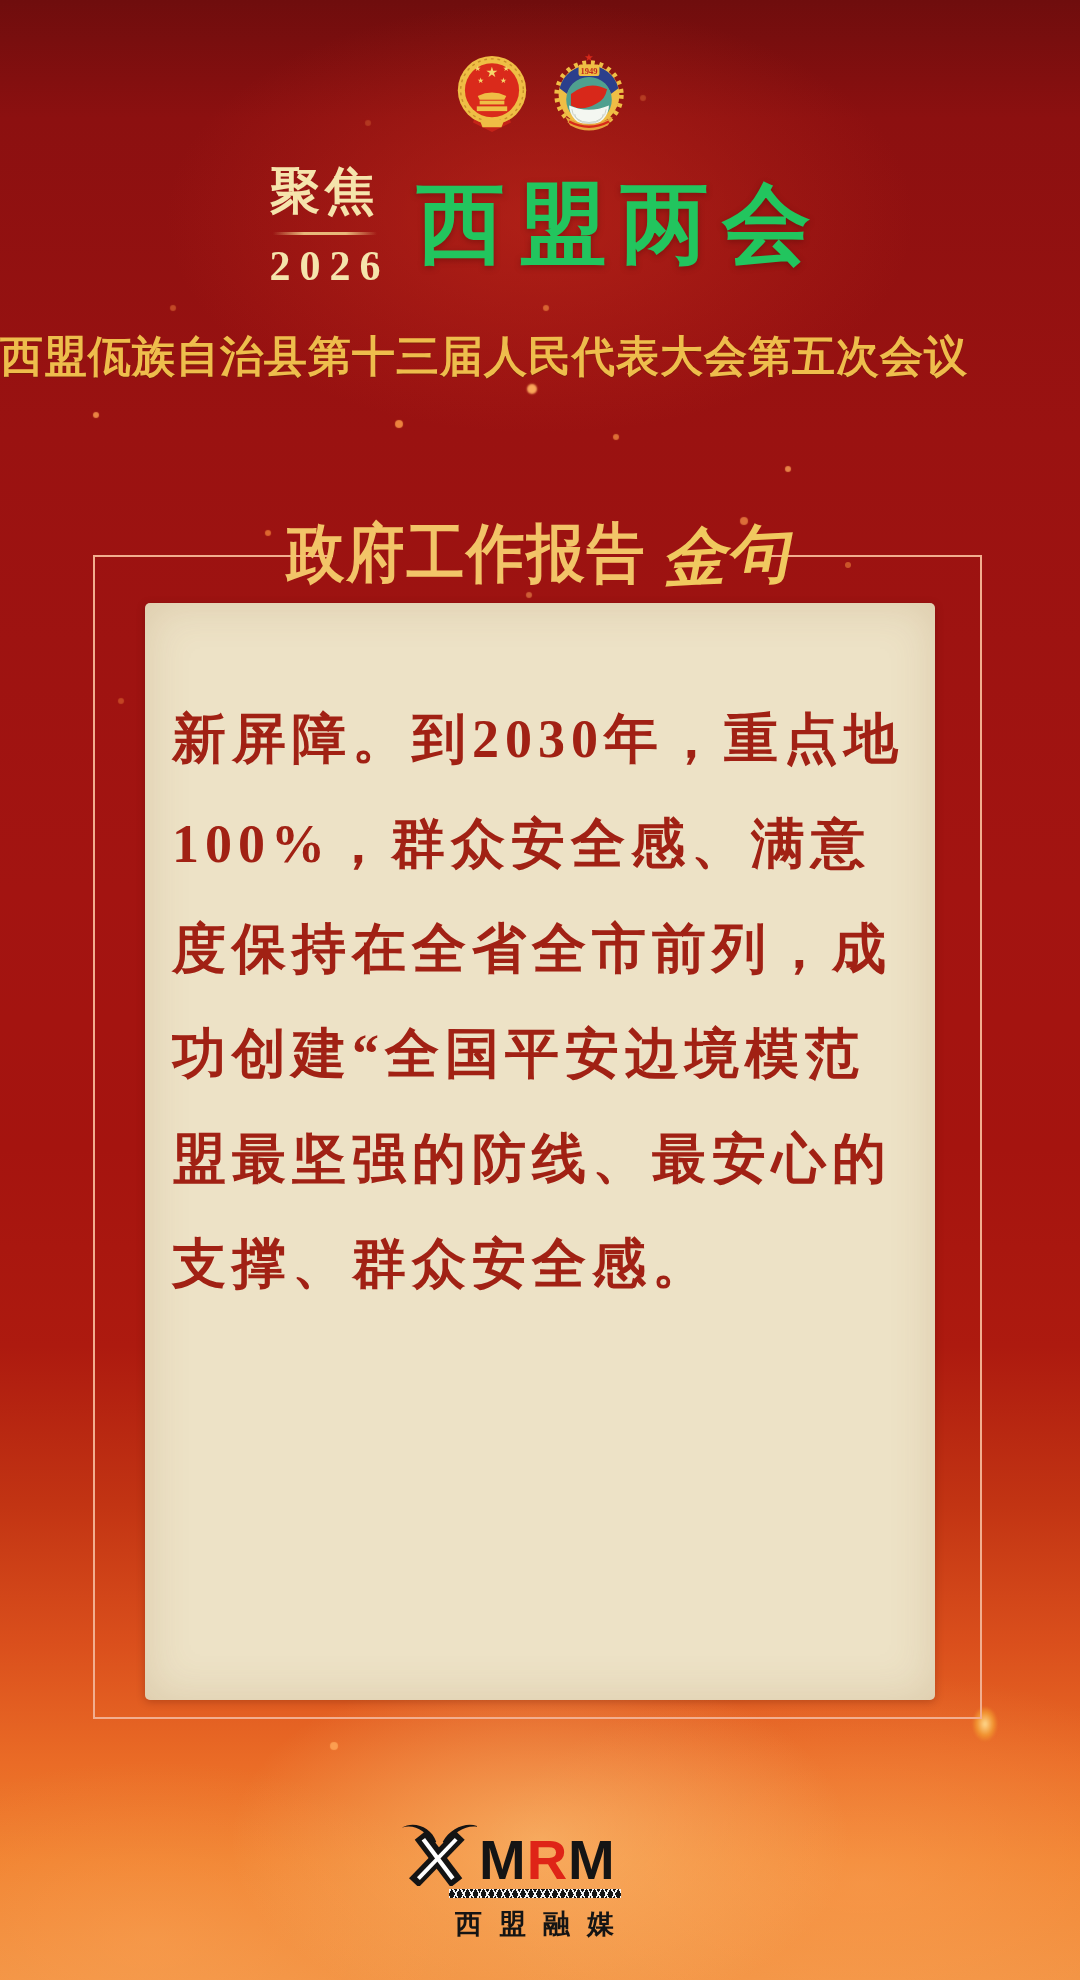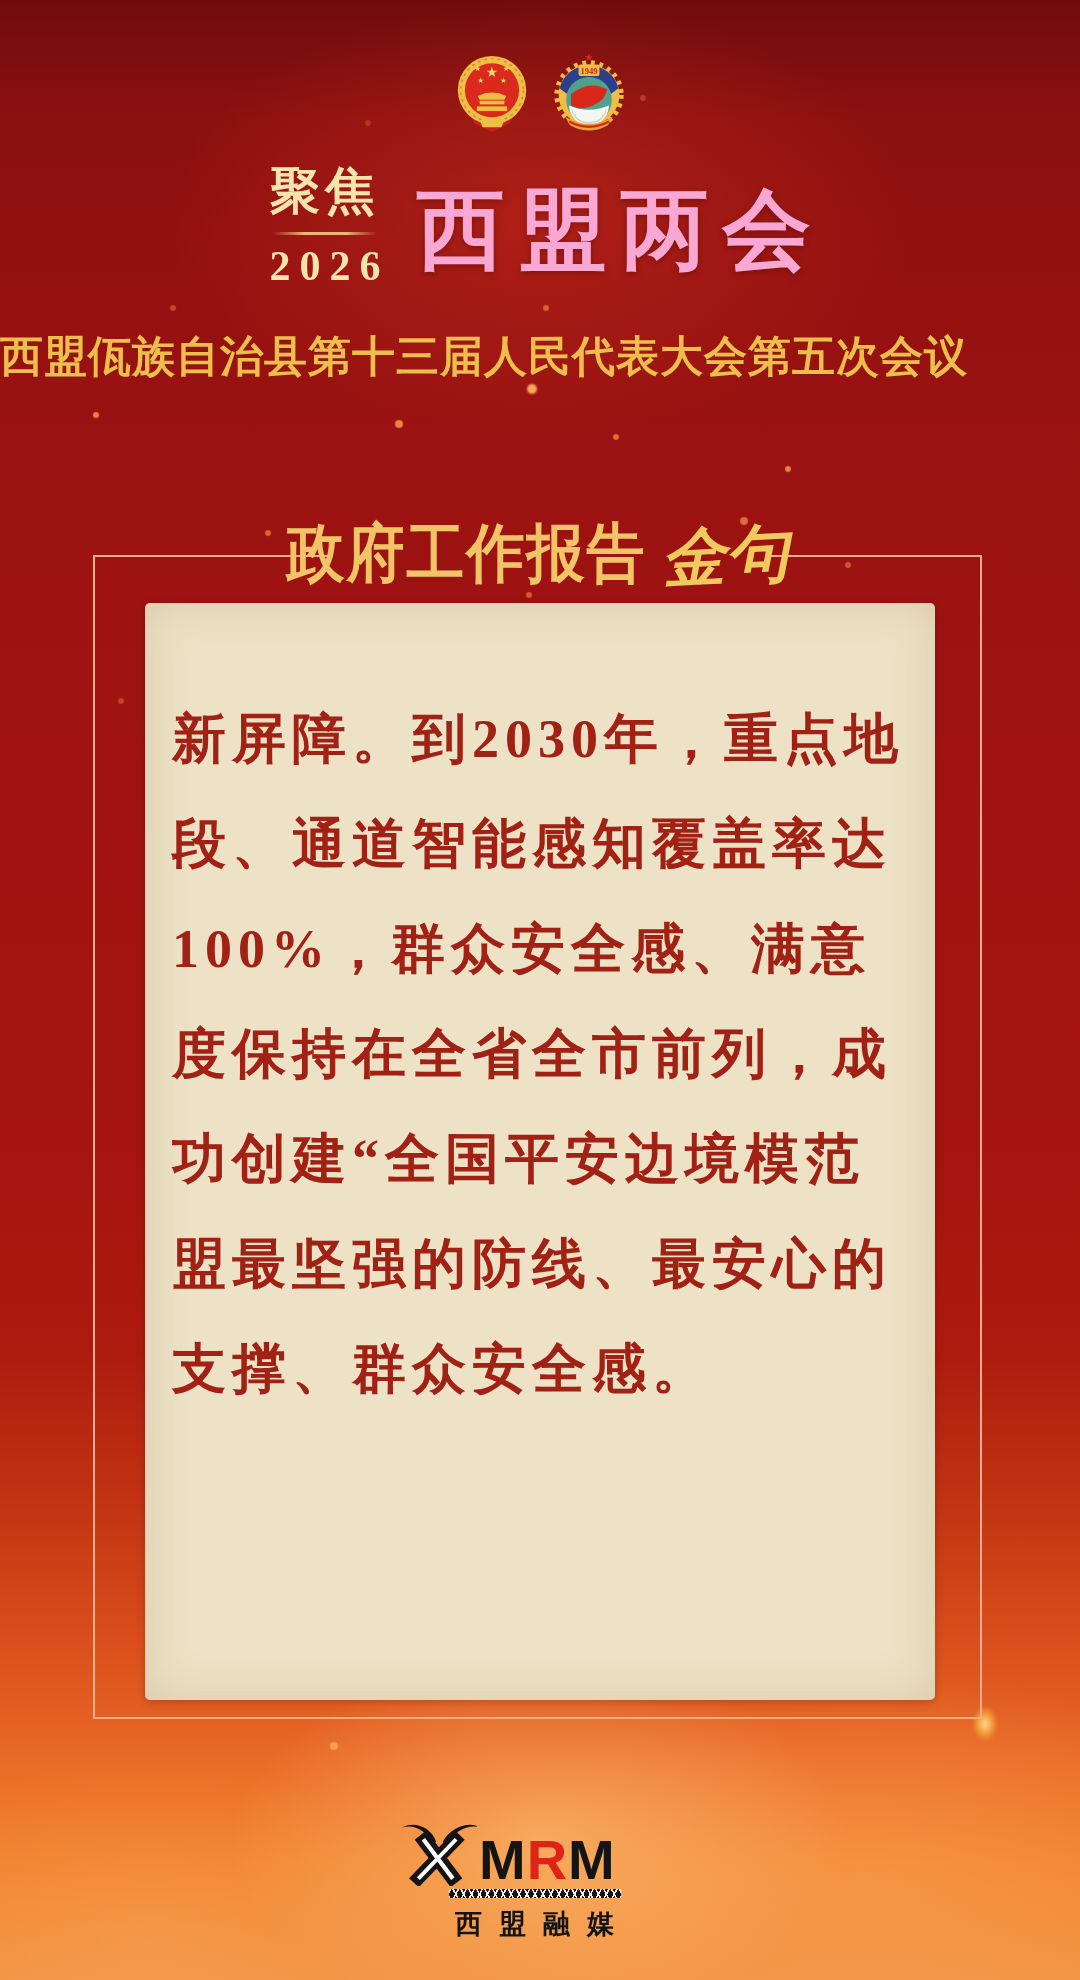--- a/index.html
+++ b/index.html
@@ -43,26 +43,26 @@
       365px 120px 1px 0 rgba(230,120,60,.35);
   }
   .corner-glow{
     position:absolute;left:972px;top:1706px;width:26px;height:36px;border-radius:50%;
     background:radial-gradient(closest-side, #FFD98E, #F0902E 65%, rgba(240,144,46,0) 100%);
     filter:blur(1px);
   }
   
   .emblems{position:absolute;top:48px;left:0;width:100%;display:flex;justify-content:center;gap:21px;}
   .emblems svg{display:block;}
-  .title-row{position:absolute;top:158px;left:0;width:100%;display:flex;justify-content:center;align-items:flex-end;gap:36px;}
+  .title-row{position:absolute;top:158px;left:0;width:100%;display:flex;justify-content:center;align-items:center;gap:36px;}
   .focus-block{text-align:center;}
   .focus-label{font-size:50px;font-weight:800;color:var(--gold);letter-spacing:5px;font-family:"Liberation Serif",serif;}
   .focus-divider{height:3px;width:104px;margin:7px auto 7px;background:linear-gradient(90deg,rgba(232,184,122,0),#E8B87A 30%,#E8B87A 70%,rgba(232,184,122,0));}
   .focus-year{font-size:42px;font-weight:600;color:var(--gold);letter-spacing:9px;margin-right:-9px;}
-  .main-title{font-size:88px;font-weight:700;color:#f9a8d4;letter-spacing:14px;margin-right:-14px;text-shadow:0 2px 6px rgba(60,6,4,.35);}
+  .main-title{font-size:88px;font-weight:700;color:#22c55e;letter-spacing:14px;margin-right:-14px;text-shadow:0 2px 6px rgba(60,6,4,.35);}
   .subtitle{
     position:absolute;top:328px;left:0;width:100%;text-align:left;
     font-size:43px;font-weight:900;color:var(--subtitle-gold);letter-spacing:1px;
     text-shadow:0 1px 0 rgba(110,35,6,.6);
   }
   
   .frame{position:absolute;left:93px;top:555px;width:889px;height:1164px;border:2px solid var(--frame-line);border-top:none;}
   .frame-top-seg{position:absolute;top:0;height:2px;background:var(--frame-line);}
   .frame-top-seg.left{left:0;width:238px;}
   .frame-top-seg.right{right:0;width:209px;}
@@ -157,21 +157,20 @@
   <div class="frame-top-seg right"></div>
   <div class="frame-heading">
     <span class="main">政府工作报告</span>
     <span class="accent">金句</span>
   </div>
 </div>
 
 <div class="card">
   <div class="quote">
     <div class="quote-line">新屏障。到2030年，重点地</div>
-    <div class="quote-line">段、通道智能感知覆盖率达</div>
     <div class="quote-line">100%，群众安全感、满意</div>
     <div class="quote-line">度保持在全省全市前列，成</div>
     <div class="quote-line">功创建“全国平安边境模范</div>
     <div class="quote-line">盟最坚强的防线、最安心的</div>
     <div class="quote-line">支撑、群众安全感。</div>
   </div>
 </div>
 
 <div class="footer-logo">
   <div class="logo-inner" aria-label="XMRM">

